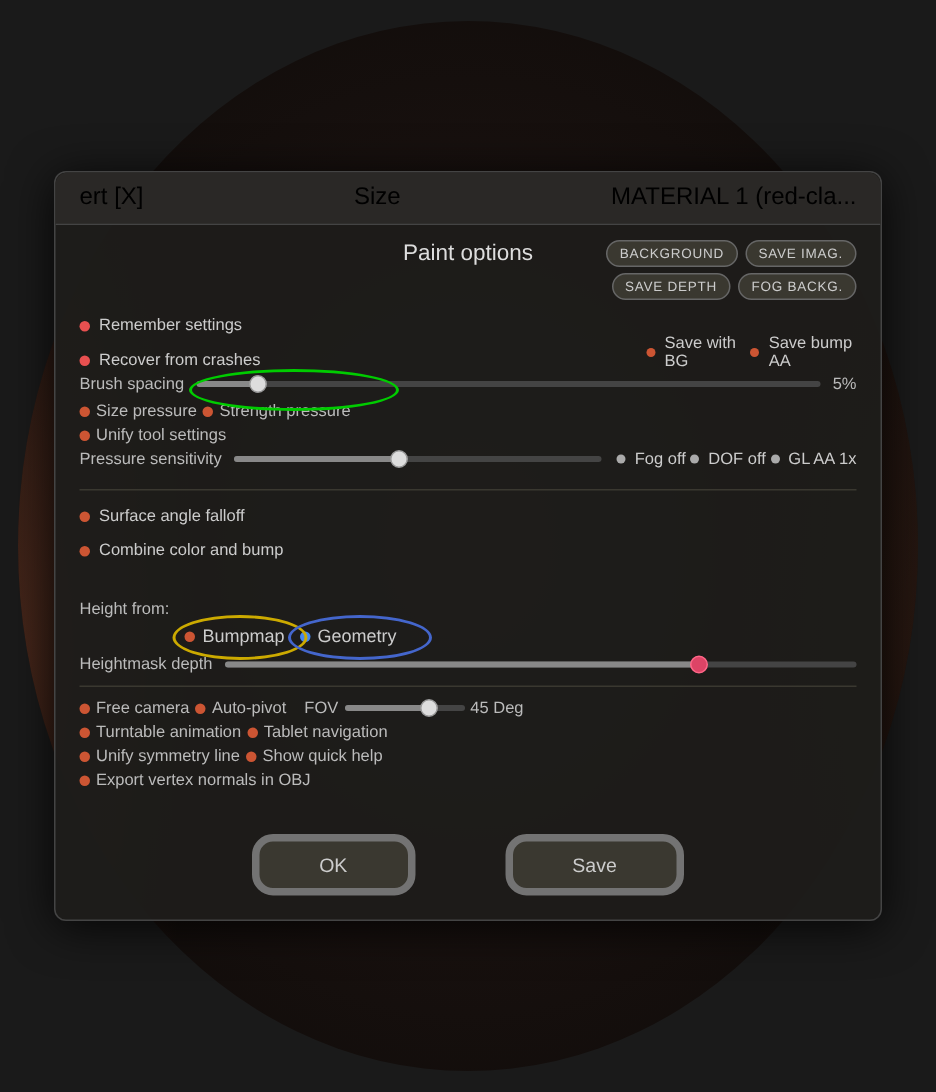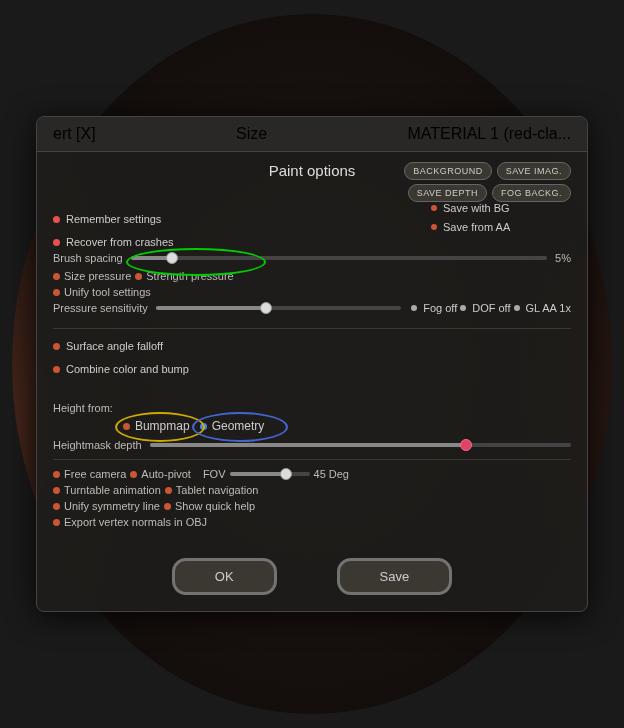--- a/index.html
+++ b/index.html
@@ -94,22 +94,23 @@
       gap: 10px;
     }
 
     .left-col {
       flex: 1;
     }
 
     .right-col {
       width: 140px;
       display: flex;
-      flex-direction: column;
+      flex-direction: row;
       gap: 4px;
+      align-items: flex-end;
     }
 
     .option-row {
       display: flex;
       align-items: center;
       gap: 6px;
       margin-bottom: 4px;
       font-size: 11px;
       color: #ccc;
       margin-top: 11px;
@@ -257,21 +258,21 @@
 
     .action-buttons {
       display: flex;
       justify-content: center;
       gap: 60px;
       margin-top: 16px;
     }
 
     .action-btn {
       background: #3a3830;
-      border: 3px solid #737373;
+      border: 5px solid #737373;
       border-radius: 14px;
       color: #ccc;
       font-size: 13px;
       padding: 8px 40px;
       cursor: pointer;
     }
 
     .separator {
       border: none;
       border-top: 1px solid #3a3830;
@@ -327,21 +328,21 @@
         </div>
       </div>
 
       <div class="right-col">
         <div class="right-option-row">
           <span class="small-dot"></span>
           <span>Save with BG</span>
         </div>
         <div class="right-option-row">
           <span class="small-dot"></span>
-          <span>Save from AA</span>
+          <span>Save bump AA</span>
         </div>
       </div>
     </div>
 
     <div class="slider-row">
       <span style="white-space:nowrap;">Brush spacing</span>
       <div style="position:relative; flex:1;">
 
         <div style="position:absolute; border:2px solid #00cc00; border-radius:50%; top:-8px; left:-5px; width:140px; height:28px; pointer-events:none; z-index:2;"></div>
         <div class="slider-track">

